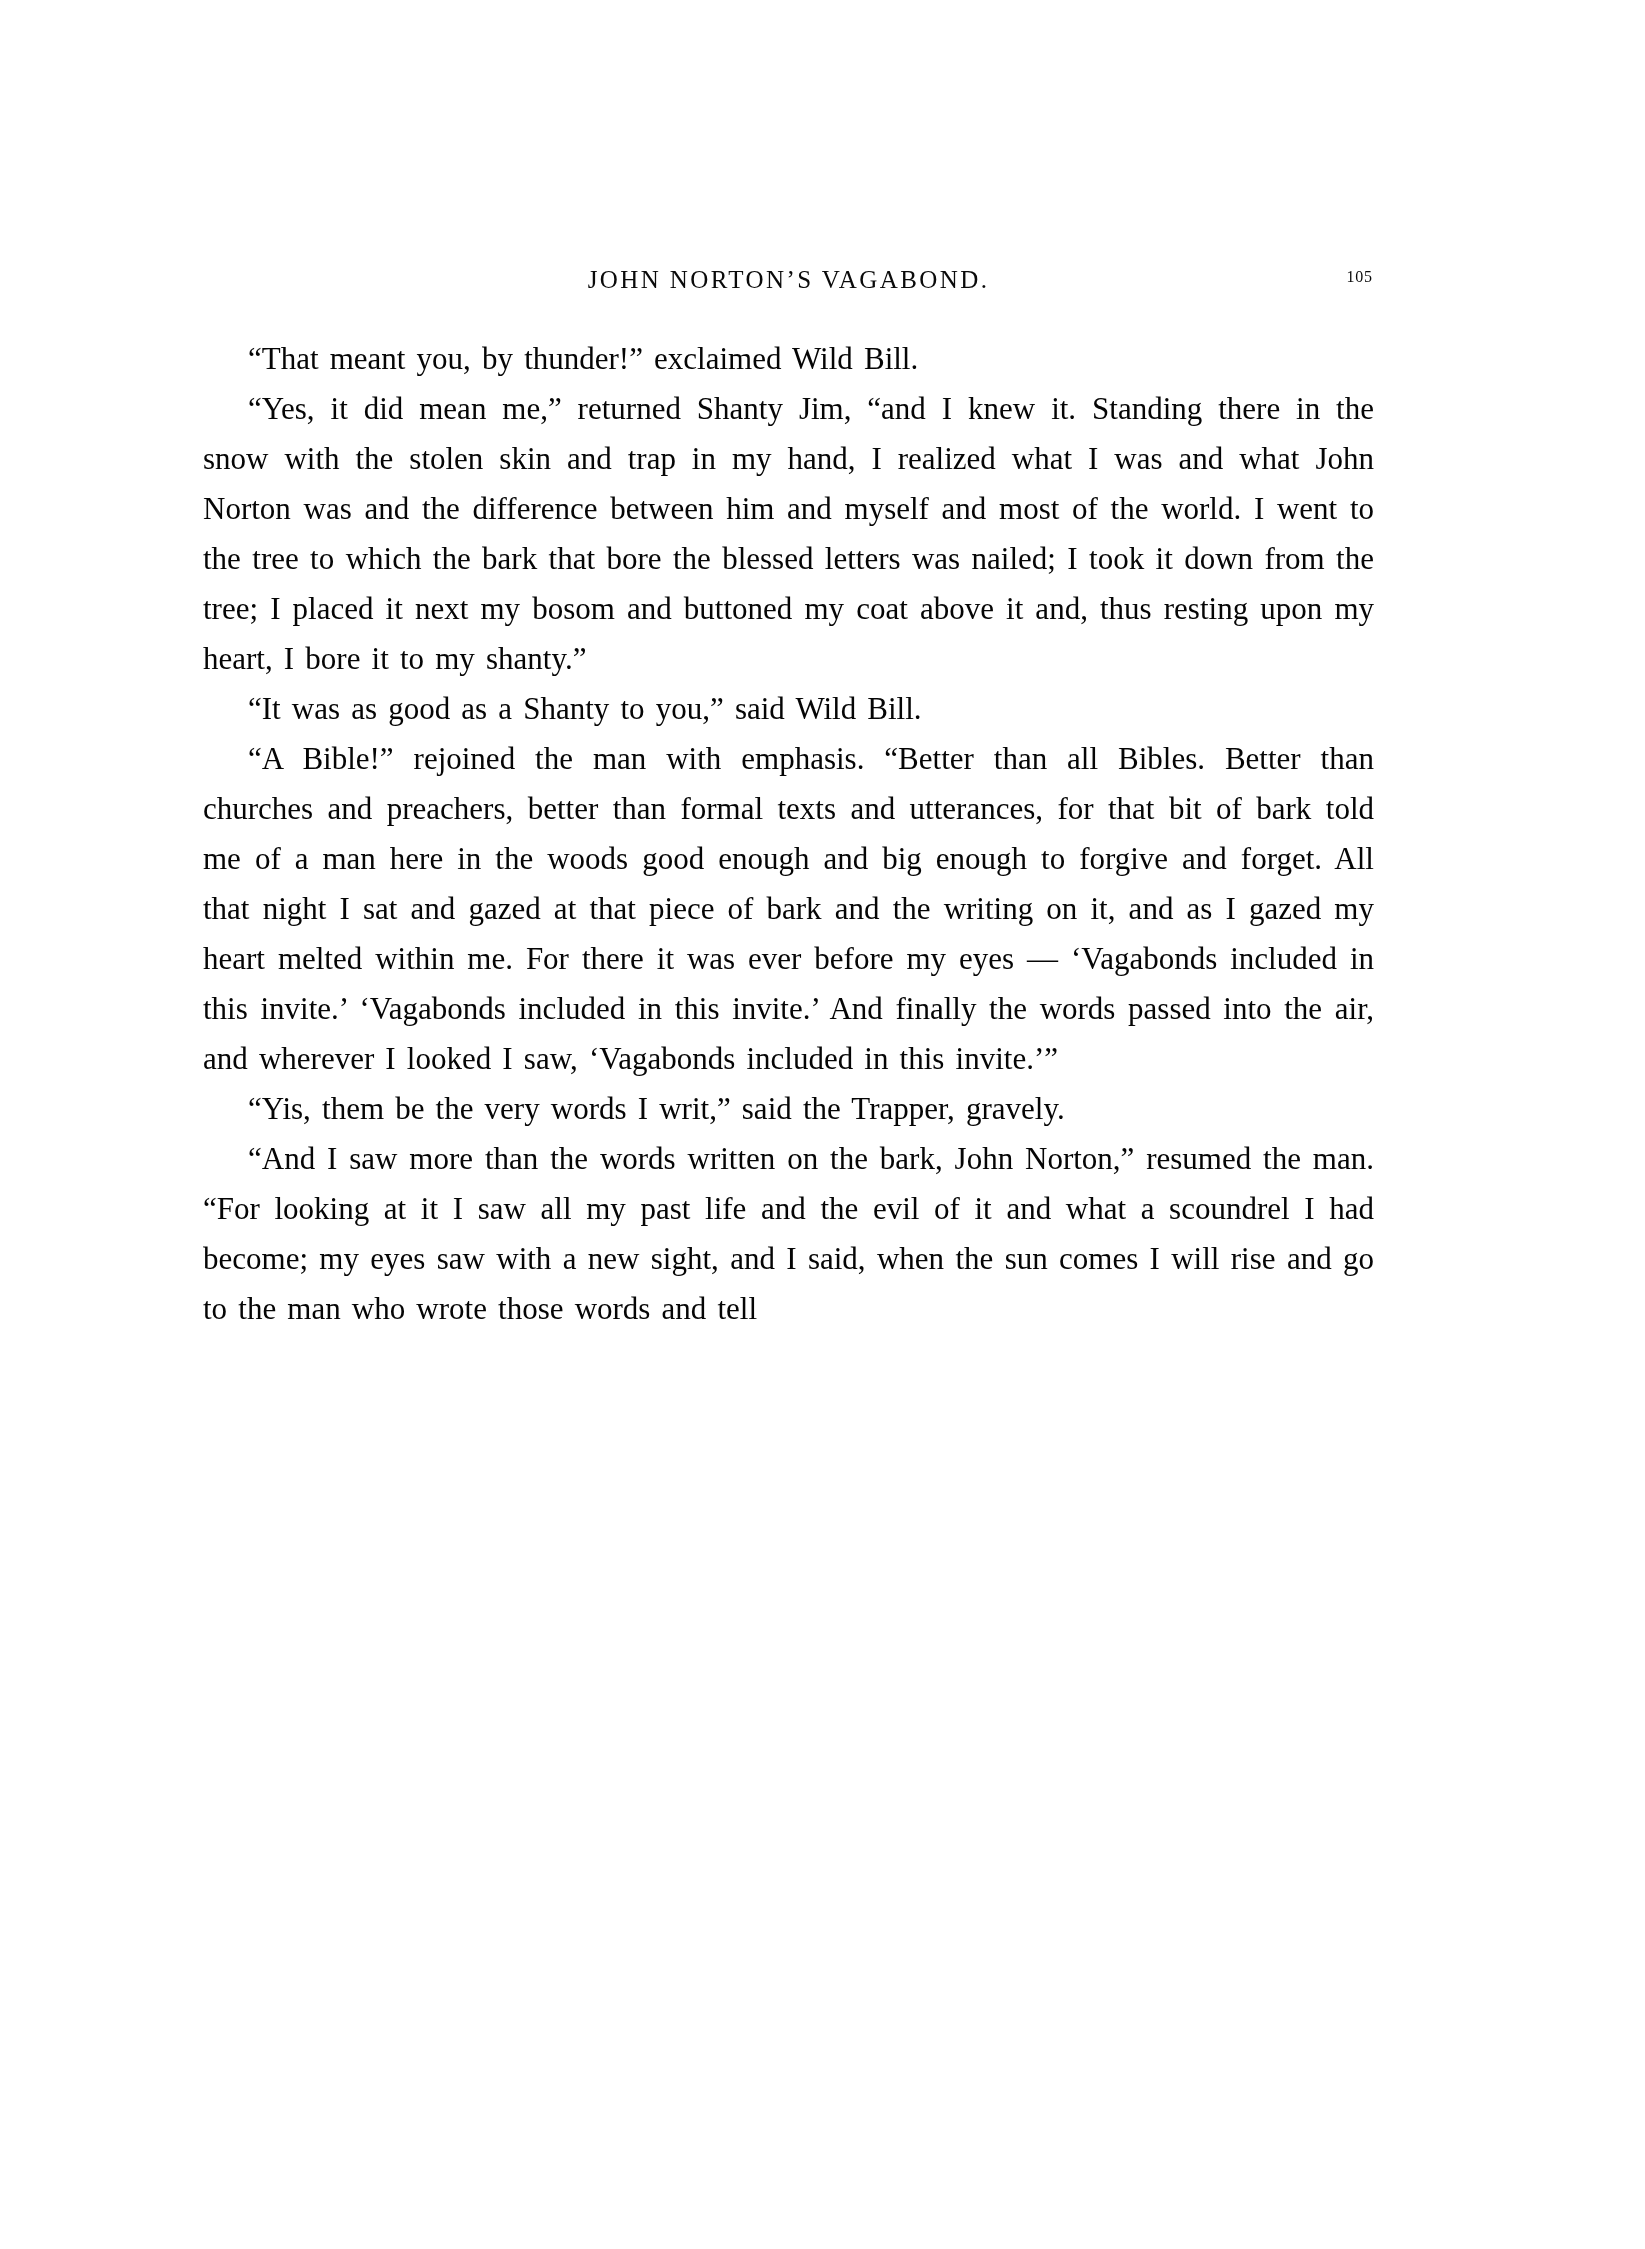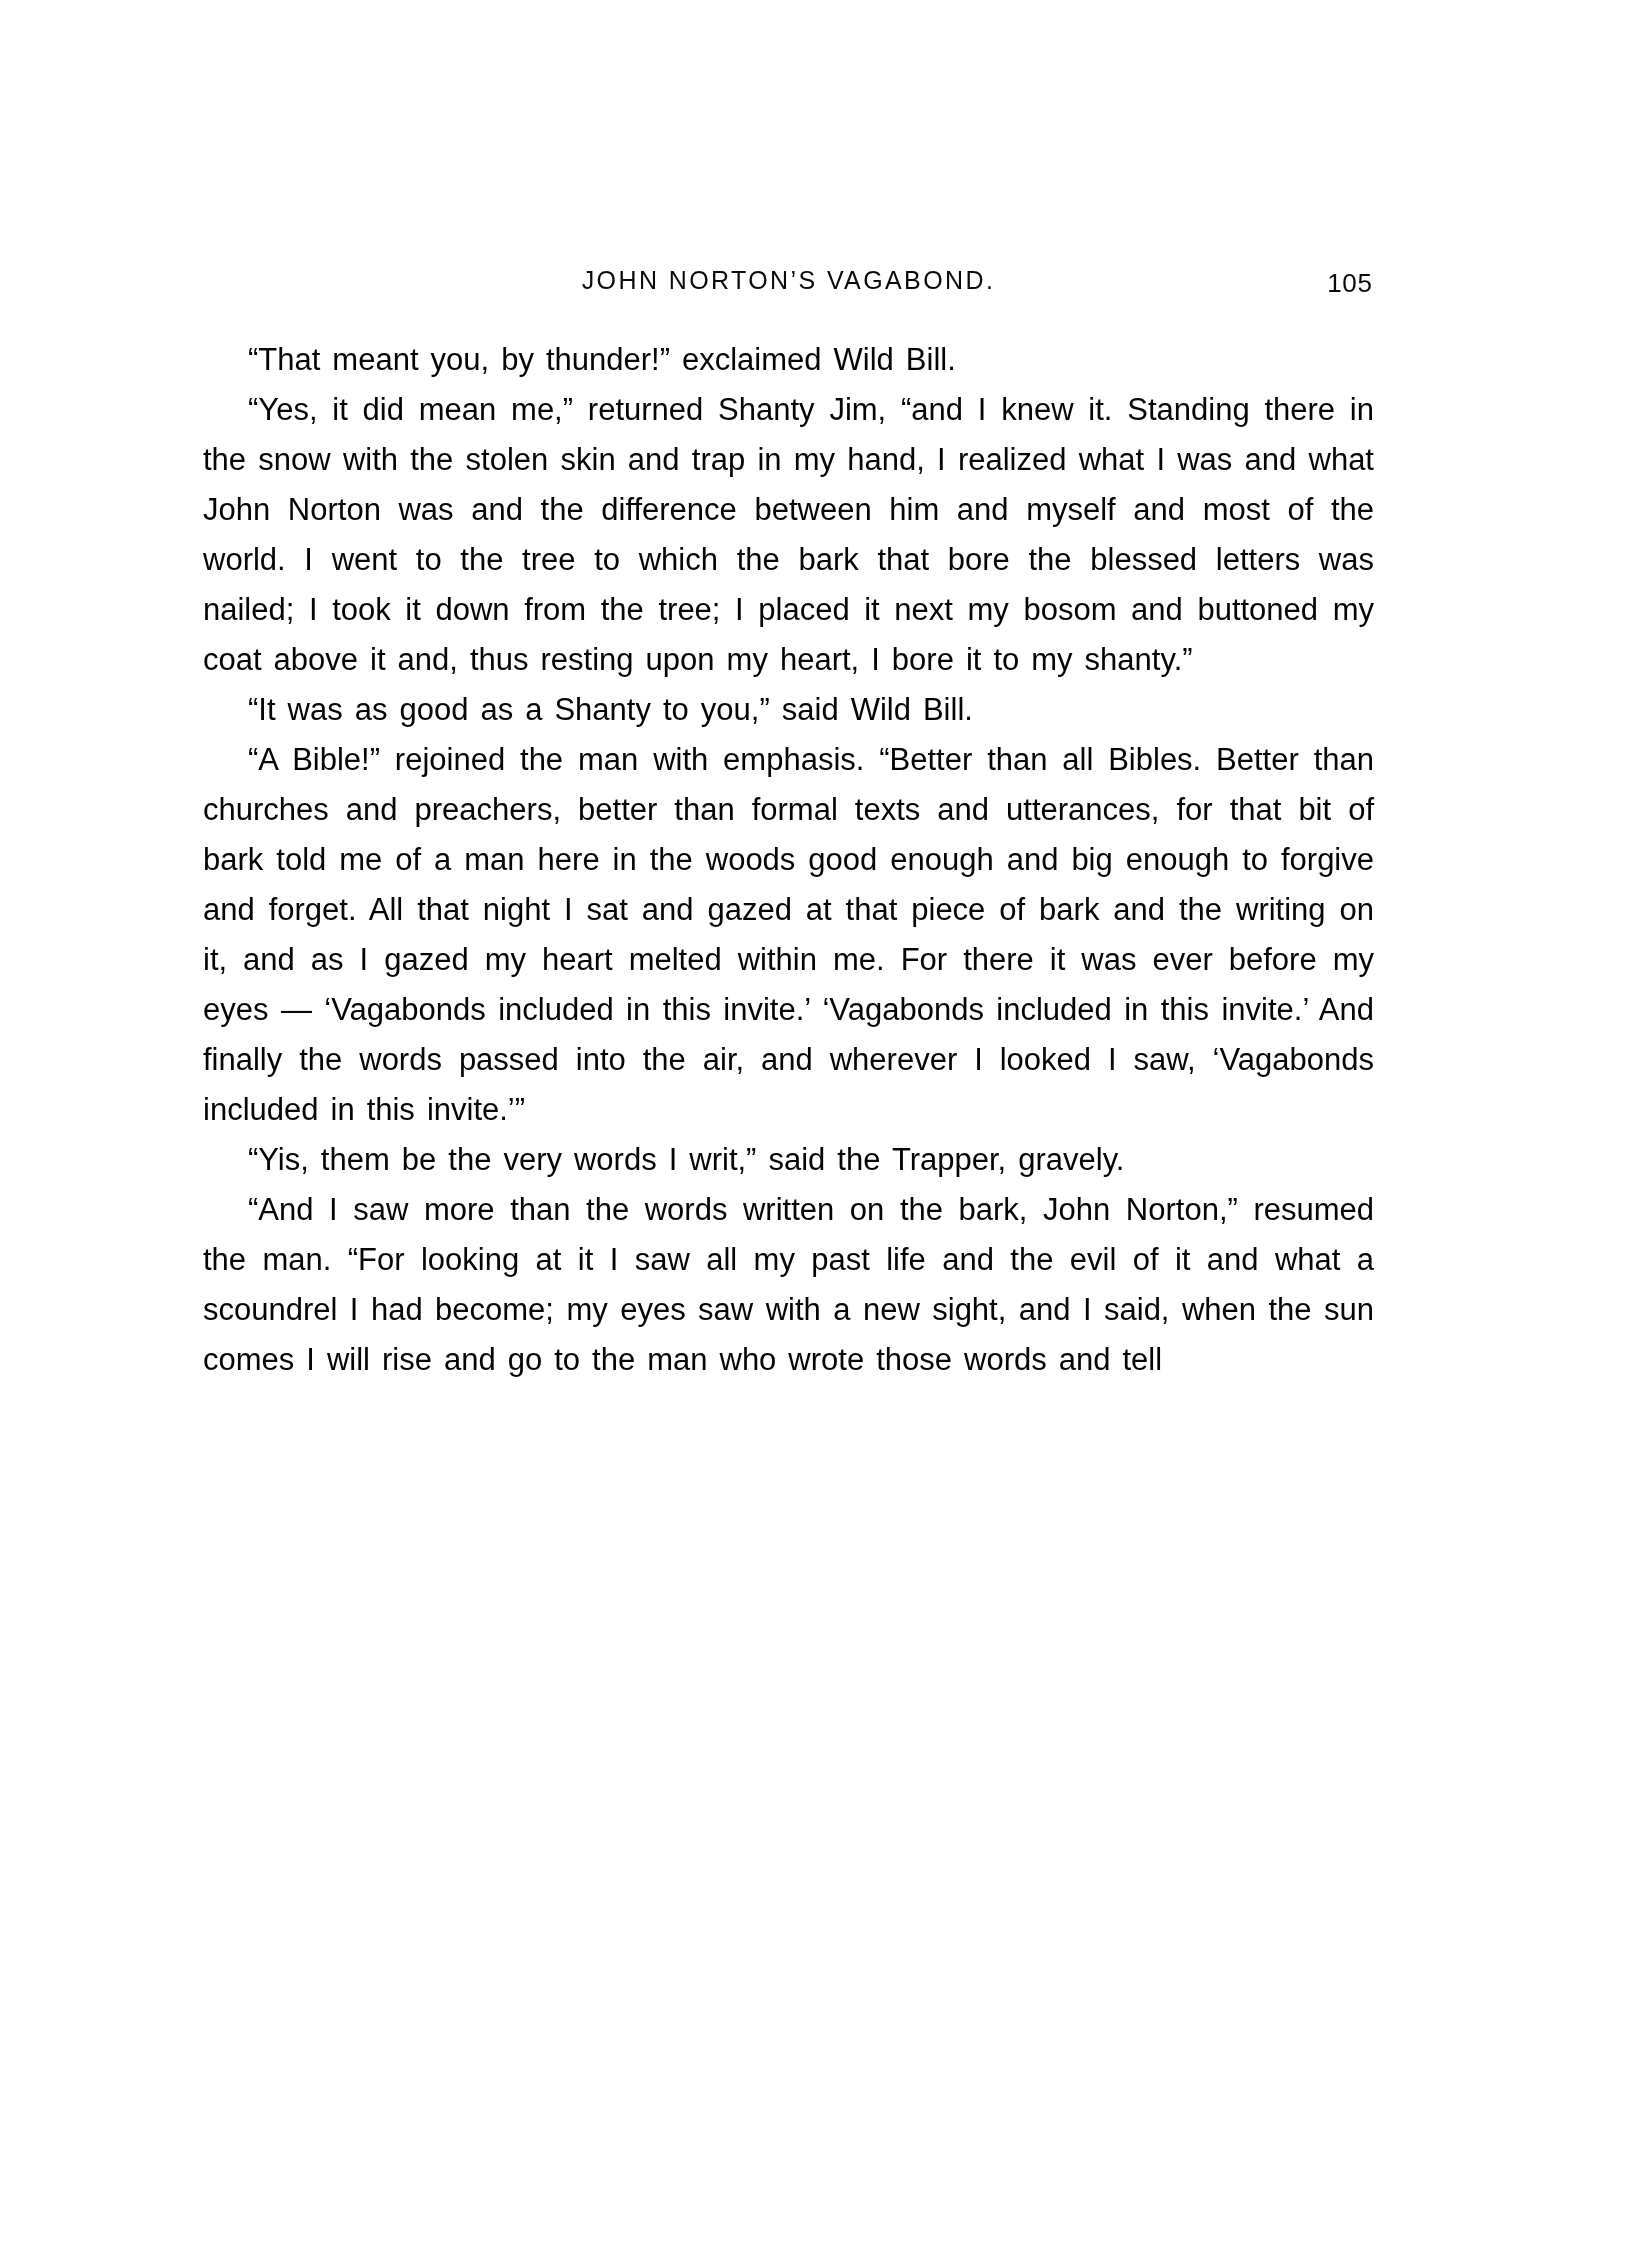--- a/index.html
+++ b/index.html
@@ -6,21 +6,21 @@
     margin: 0;
     padding: 0;
     background: #ffffff;
   }
   .page {
     position: relative;
     width: 1645px;
     height: 2098px;
     background: #ffffff;
     color: #000000;
-    font-family: Liberation Sans, sans-serif;
+    font-family: Liberation Serif, serif;
     overflow: hidden;
   }
   .text-block {
     position: absolute;
     left: 203px;
     top: 266px;
     width: 1171px;
   }
   .running-header {
     position: relative;
@@ -28,21 +28,21 @@
     text-align: center;
     font-size: 25px;
     letter-spacing: 2.4px;
     font-weight: 500;
     color: #0a0a0a;
   }
   .page-number {
     position: absolute;
     right: 1.4px;
     top: 2.1px;
-    font-size: 26px;
+    font-size: 16px;
     letter-spacing: 0.7px;
   }
   .body-text {
     margin-top: 40px;
     font-size: 31px;
     line-height: 50px;
     text-align: justify;
     text-justify: inter-word;
     word-spacing: 3.4px;
     color: #050505;

